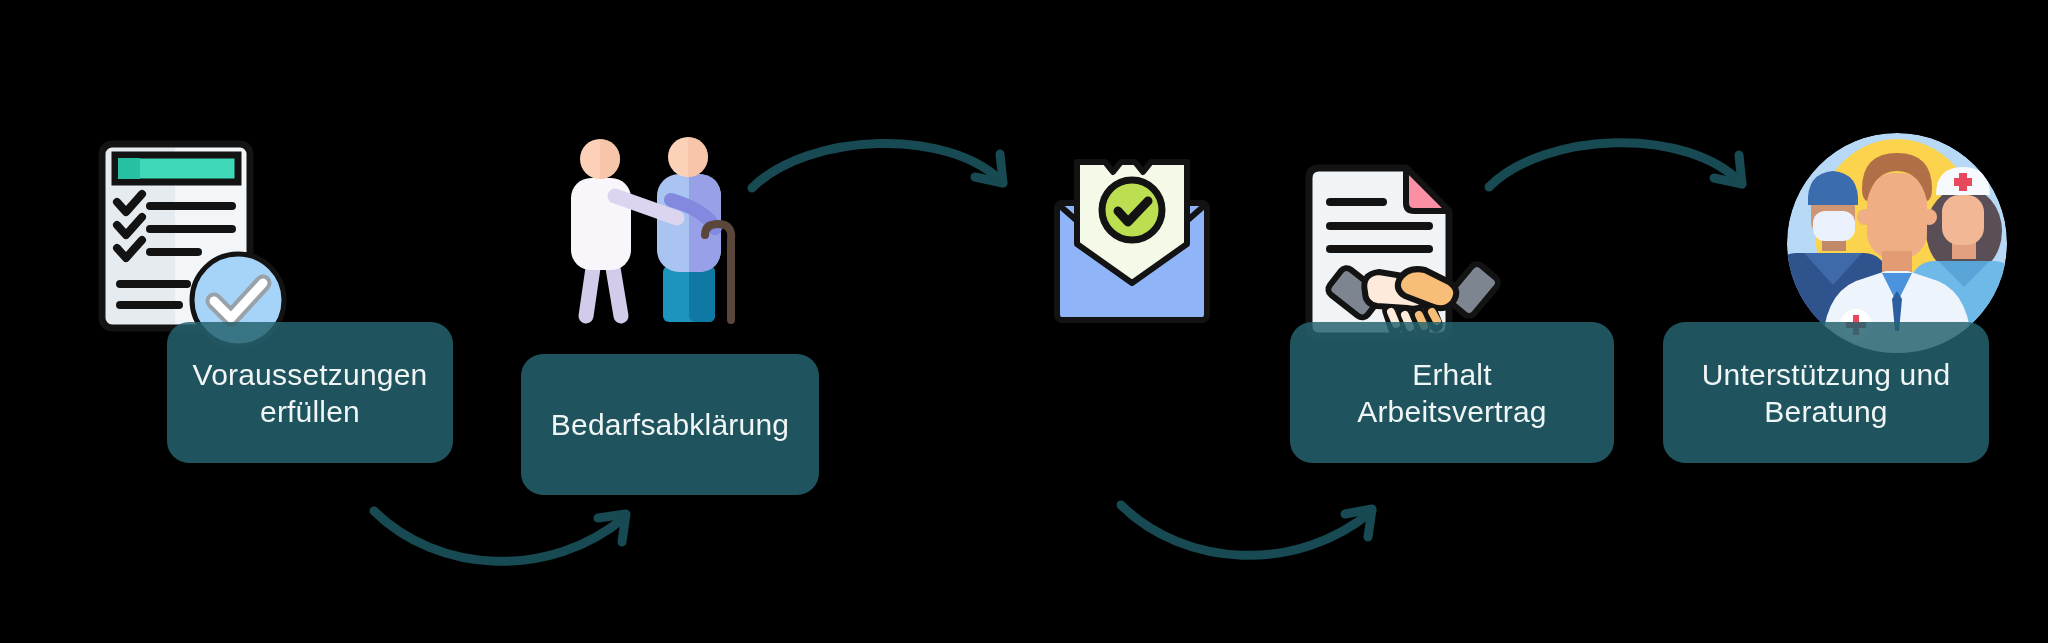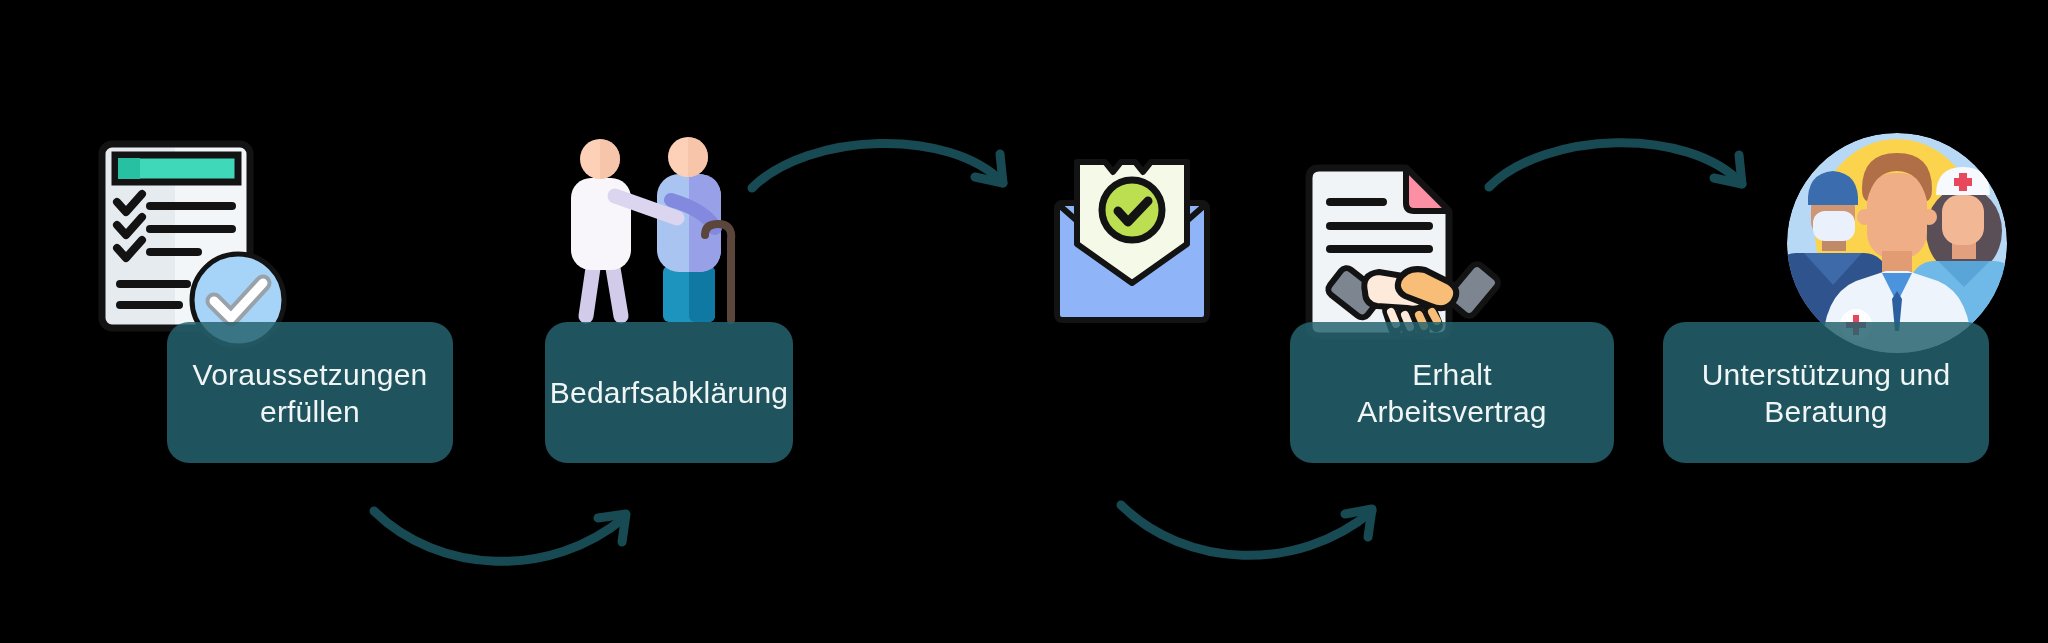--- a/index.html
+++ b/index.html
@@ -21,21 +21,21 @@
   .i4{left:1303px;top:160px;}
   .i5{left:1770px;top:133px;}
   
   .box{
     position:absolute;top:322px;height:141px;z-index:3;
     background:var(--box-fill,rgba(37,99,111,0.84));
     border-radius:22px;
     display:flex;align-items:center;justify-content:center;
   }
   .b1{left:167px;width:286px;}
-  .b2{left:545px;width:248px;}
+  .b2{left:521px;width:298px;margin-top:32px;}
   .b3{left:917px;width:301px;}
   .b4{left:1290px;width:324px;}
   .b5{left:1663px;width:326px;}
   .box-label{
     color:var(--label-text,#f0f5f5);
     font-size:30px;line-height:37px;
     text-align:center;white-space:pre-line;
     letter-spacing:0.2px;
   }
 </style>

